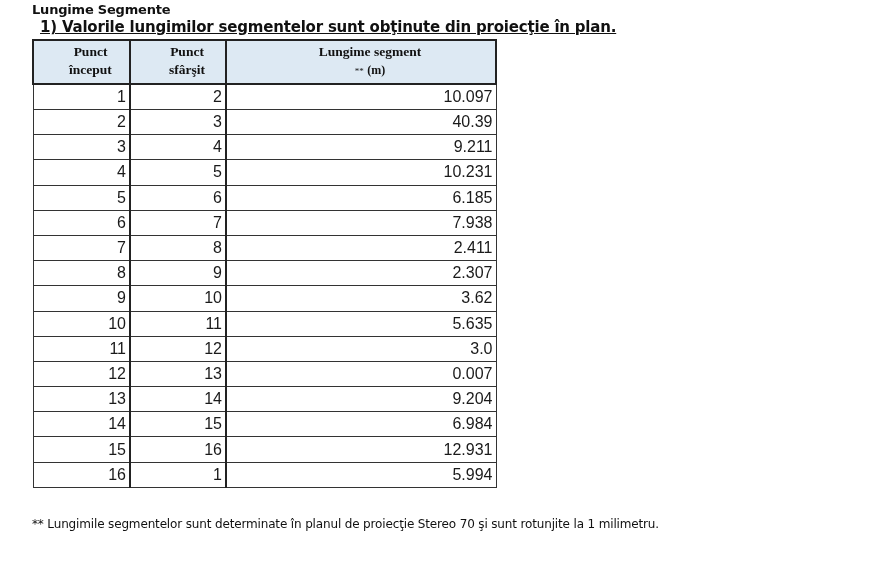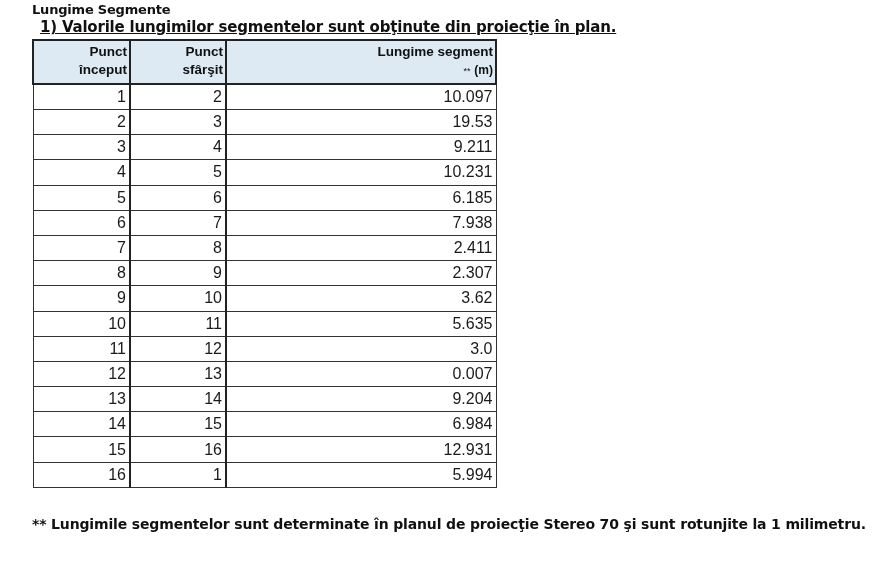--- a/index.html
+++ b/index.html
@@ -37,25 +37,25 @@
     }
     table.seg {
       position: absolute;
       left: 32px;
       top: 39px;
       border-collapse: collapse;
       font-family: "Liberation Sans", sans-serif;
     }
     table.seg th {
       background: #dde9f3;
-      font-family: Liberation Sans, sans-serif;
+      font-family: Liberation Serif, serif;
       font-weight: bold;
       font-size: 13.5px;
       line-height: 18px;
-      text-align: right;
+      text-align: center;
       vertical-align: top;
       padding: 2px 2px 3px 20px;
       border: 2px solid #222;
       height: 40px;
       box-sizing: border-box;
     }
     table.seg th .sup {
       font-size: 9px;
       font-weight: normal;
     }
@@ -73,22 +73,22 @@
       box-sizing: border-box;
       color: #1a1a1a;
     }
     table.seg td.c1, table.seg th.c1 { width: 97px; border-right: 2px solid #222; }
     table.seg td.c2, table.seg th.c2 { width: 96px; border-right: 2.5px solid #222; }
     table.seg td.c3, table.seg th.c3 { width: 270px; margin-top: 6px; }
     .notes {
       position: absolute;
       left: 32px;
       top: 515px;
-      font-size: 14px;
-      font-weight: bold;
+      font-size: 12px;
+      font-weight: normal;
       line-height: 19px;
       letter-spacing: -0.15px;
     }
     .notes div { white-space: nowrap; }
   </style>
 </head>
 <body>
 
 <div class="title">Lungime Segmente</div>
 <div class="subtitle">1) Valorile lungimilor segmentelor sunt obţinute din proiecţie în plan.</div>
@@ -113,21 +113,21 @@
   </thead>
   <tbody id="rows">
       <tr>
         <td class="c1">1</td>
         <td class="c2">2</td>
         <td class="c3">10.097</td>
       </tr>
       <tr>
         <td class="c1">2</td>
         <td class="c2">3</td>
-        <td class="c3">19.53</td>
+        <td class="c3">40.39</td>
       </tr>
       <tr>
         <td class="c1">3</td>
         <td class="c2">4</td>
         <td class="c3">9.211</td>
       </tr>
       <tr>
         <td class="c1">4</td>
         <td class="c2">5</td>
         <td class="c3">10.231</td>

